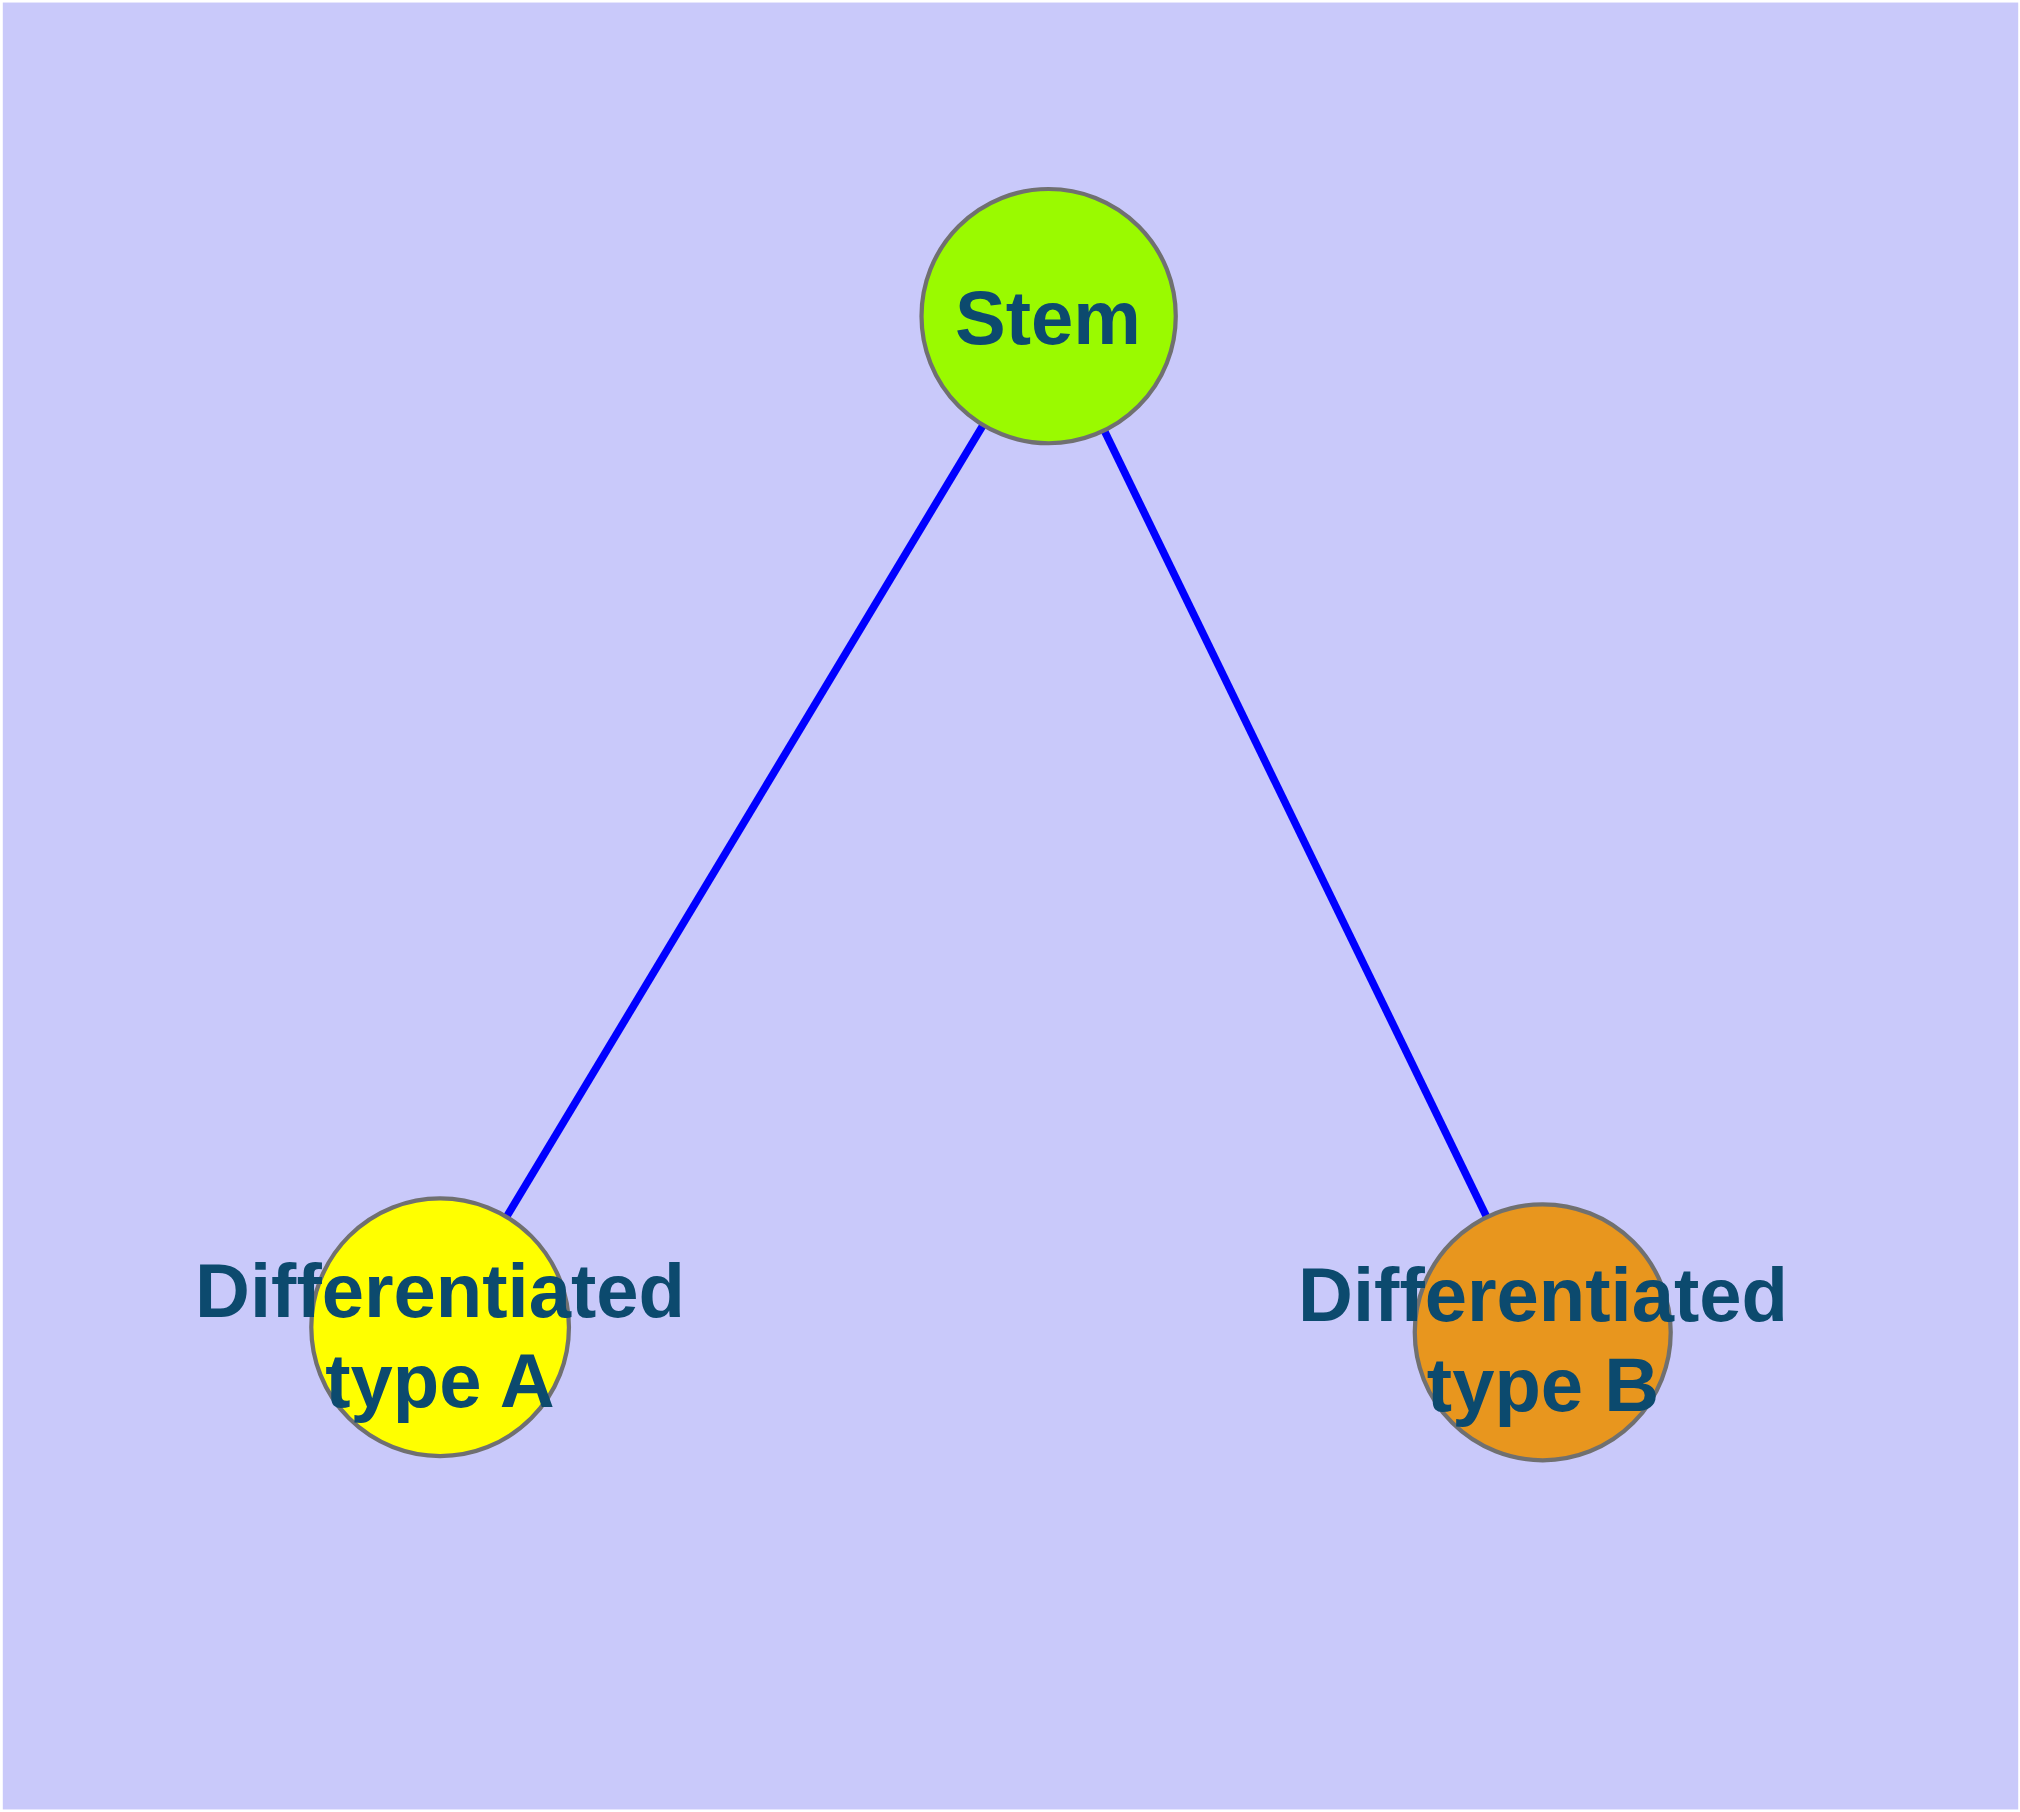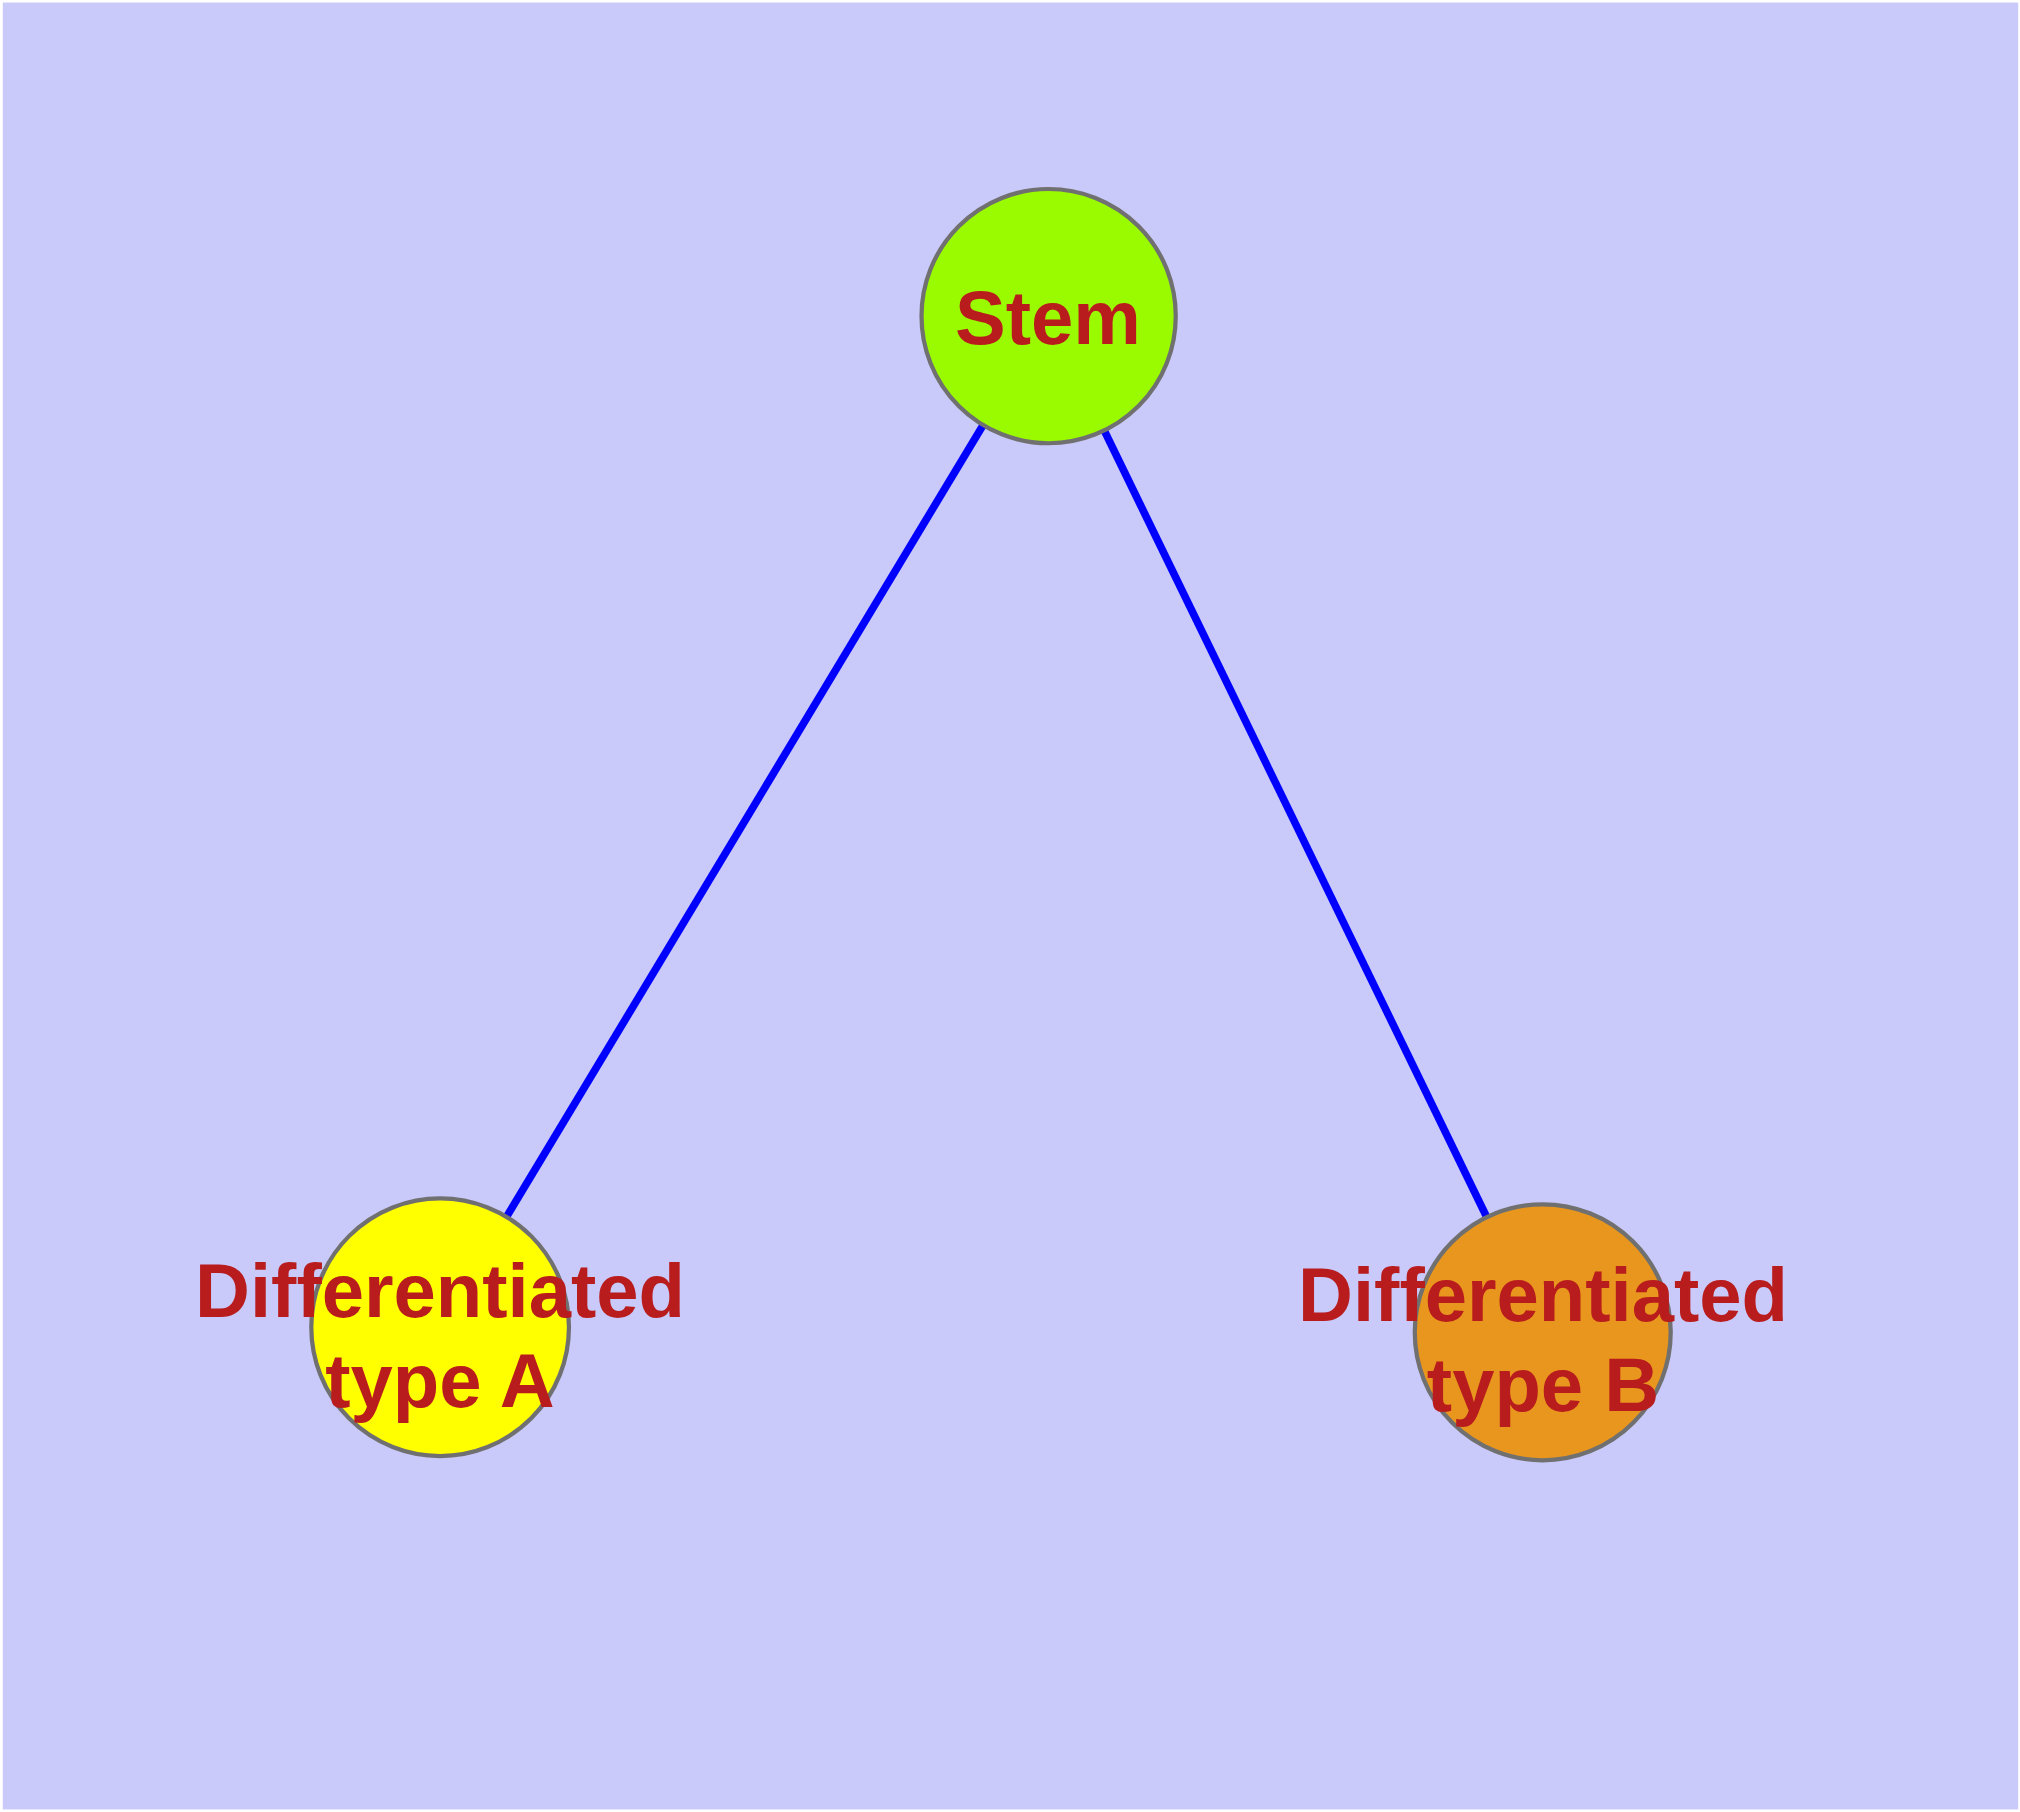--- a/index.html
+++ b/index.html
@@ -19,21 +19,21 @@
     left: 0;
     top: 0;
     display: block;
   }
   .node-label {
     position: absolute;
     transform: translate(-50%, -50%);
     font-weight: bold;
     font-size: 76px;
     line-height: 1.18;
-    color: #b91c1c;
+    color: #0c4a6e;
     text-align: center;
     white-space: pre-line;
     letter-spacing: 0;
   }
 </style>
 </head>
 <body>
 
 <div id="stage">
 

